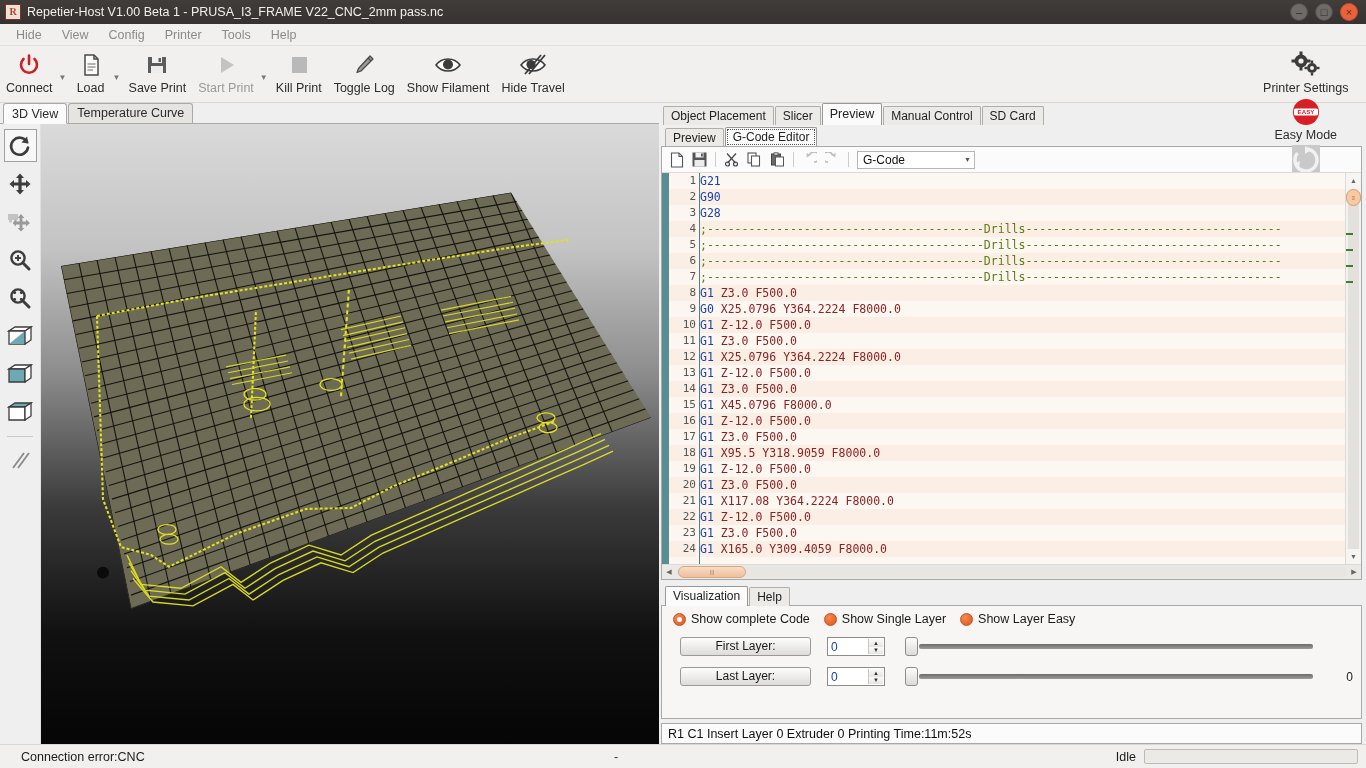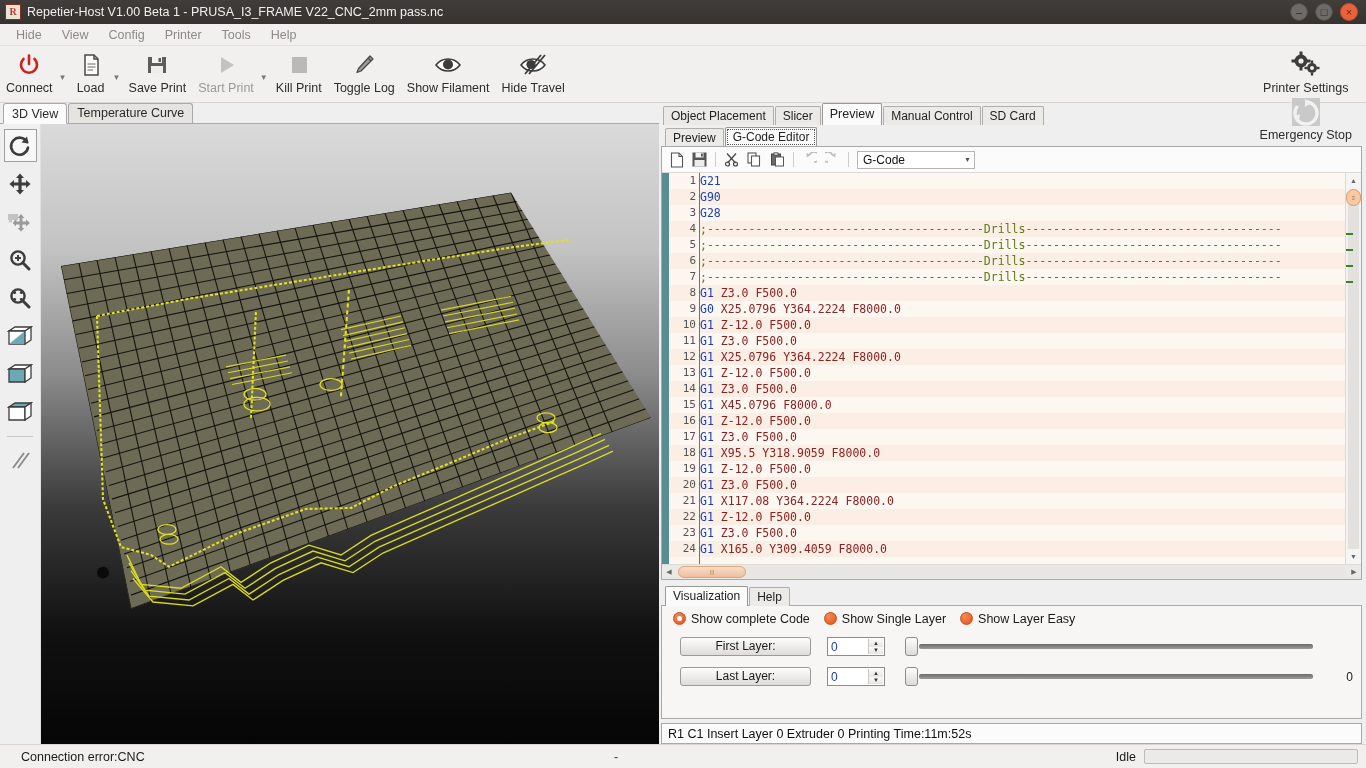--- a/index.html
+++ b/index.html
@@ -303,21 +303,21 @@
   
   .vispanel { flex: 0 0 auto; margin-top: 4px; }
   .visbox {
     border: 1px solid #a9a9a9;
     background: #f7f6f5;
     height: 114px;
     margin-top: -1px;
     padding: 6px 8px;
   }
   .radios { display: flex; align-items: center; gap: 14px; padding-left: 3px; }
-  .radio { display: flex; align-items: flex-start; gap: 5px; font-size: 12.5px; color: #1a1a1a; }
+  .radio { display: flex; align-items: center; gap: 5px; font-size: 12.5px; color: #1a1a1a; }
   .rdot {
     width: 13px; height: 13px; border-radius: 50%;
     background: radial-gradient(circle at 35% 30%, #f58a55, #e8622a 70%);
     border: 1px solid #c44f1f;
     display:flex; align-items:center; justify-content:center;
   }
   .rdot i { display:none; width:5px; height:5px; border-radius:50%; background:#fff; }
   .rdot.on i { display:block; }
 
   .layerrow { display: flex; align-items: center; margin-top: 11px; padding-left: 10px; gap: 16px; }
@@ -526,20 +526,30 @@
               <line x1="23" y1="10.5" x2="23" y2="13"></line>
                 <line x1="23" y1="23" x2="23" y2="25.5"></line>
               <line x1="15.5" y1="18" x2="18" y2="18"></line>
                 <line x1="28" y1="18" x2="30.5" y2="18"></line>
             </g>
           </svg>
         </div>
         <div class="lbl">Printer Settings</div>
       </div>
 
+      <div class="tbtn">
+        <div class="glyph">
+          <svg width="30" height="30" viewBox="0 0 30 30">
+            <circle cx="15" cy="15" r="13" fill="#d81f26"></circle>
+            <rect x="3" y="11.5" width="24" height="7" rx="1.5" fill="#fff"></rect>
+            <text x="15" y="17.4" font-family="Liberation Sans, sans-serif" font-size="6.2" font-weight="bold" fill="#d81f26" text-anchor="middle">EASY</text>
+          </svg>
+        </div>
+        <div class="lbl">Easy Mode</div>
+      </div>
 
       <div class="tbtn">
         <div class="glyph">
           <svg width="32" height="30" viewBox="0 0 32 30">
             <rect x="2" y="1" width="28" height="28" fill="#c9c9c9"></rect>
             <path d="M16 5 A11 11 0 1 1 7.5 9" fill="none" stroke="#f2f2f2" stroke-width="3.4"></path>
             <polygon points="15,2 21,6 15,10" fill="#f2f2f2"></polygon>
             <polygon points="9,24 4,20 10,17" fill="#f2f2f2"></polygon>
           </svg>
         </div>

